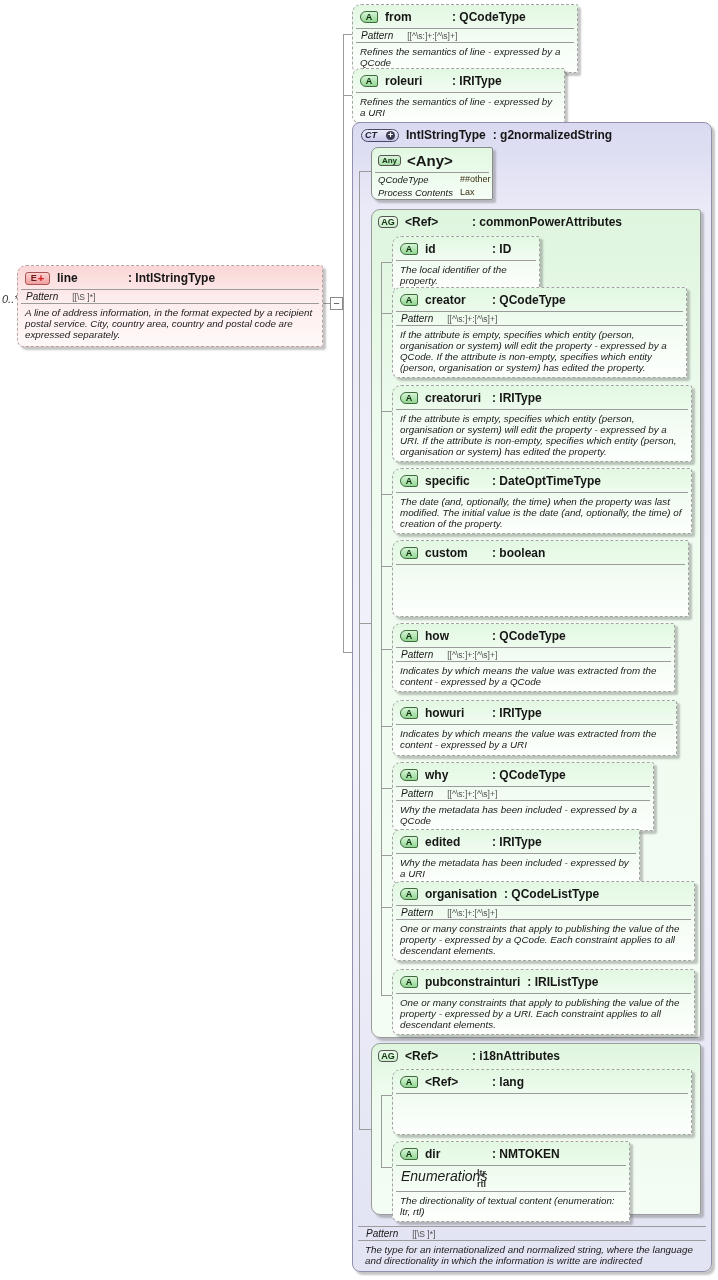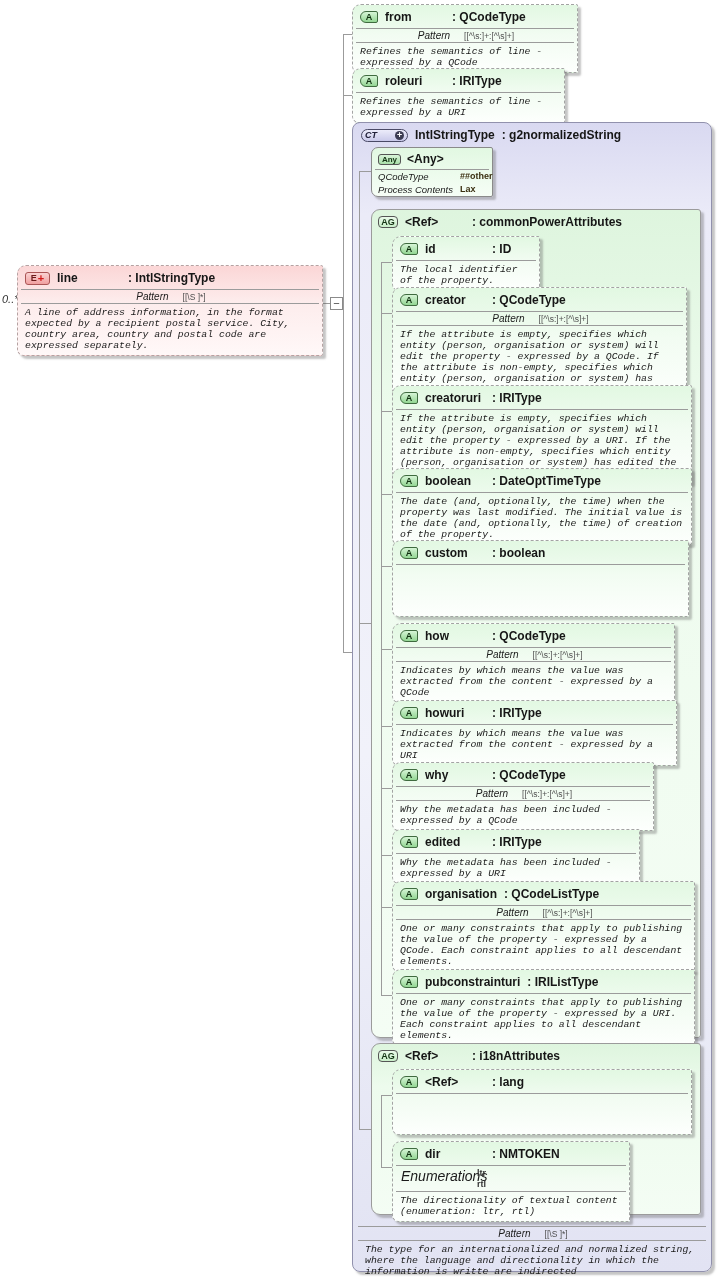--- a/index.html
+++ b/index.html
@@ -16,44 +16,44 @@
   .ct{border:1px solid #9191ad;border-radius:8px;
       background:linear-gradient(180deg,#d9d9f1 0%,#ebebf8 8%,#f1f2fa 55%,#e2e3f3 100%);}
   .ag{border:1px solid #9b9b9b;border-radius:9px 3px 3px 9px;
       background:linear-gradient(180deg,#def5de 0%,#edfbed 25%,#f4fdf4 100%);}
   .anyb{border:1px solid #8a8a8a;border-radius:7px 2px 2px 7px;
         background:linear-gradient(180deg,#e2f8e2,#f6fef6);}
   .head{display:flex;align-items:center;gap:7px;padding:5px 6px 4px 7px;}
   .nm{font-weight:bold;font-size:12px;color:#161616;min-width:60px;white-space:nowrap;}
   .tp{font-weight:bold;font-size:12px;color:#161616;white-space:nowrap;}
   .sep{border-top:1px solid #9b9b9b;margin:0 3px;}
-  .prow{display:flex;gap:14px;padding:1px 6px 1px 8px;align-items:baseline;justify-content:center;}
+  .prow{display:flex;gap:14px;padding:1px 6px 1px 8px;align-items:baseline;}
   .plabel{font-style:italic;font-size:10px;color:#1a1a1a;}
   .pval{font-size:8.5px;color:#4f4f4f;white-space:nowrap;}
-  .doc{font-style:italic;font-size:9.8px;line-height:11px;color:#1a1a1a;padding:3px 7px 4px;font-family:Liberation Mono, monospace;}
+  .doc{font-style:italic;font-size:9.8px;line-height:11px;color:#1a1a1a;padding:3px 7px 4px;}
   
   .badge{display:inline-flex;align-items:center;justify-content:center;font-weight:bold;
          box-sizing:border-box;flex:0 0 auto;}
   .badge-a{width:18px;height:12px;font-size:9px;color:#0e2e0e;border:1px solid #3f6b3f;
            border-radius:6px 2px 2px 6px;background:linear-gradient(180deg,#d6f5d6,#93d693);}
   .badge-e{width:25px;height:13px;font-size:9px;color:#6b1a1a;border:1px solid #aa5555;
            border-radius:3px;background:linear-gradient(180deg,#fad2d2,#f0a0a0);gap:1px;}
   .plus-red{color:#d11c1c;font-size:11px;font-weight:bold;line-height:10px;}
   .badge-ct{min-width:28px;height:13px;font-size:9px;color:#202038;border:1px solid #4a4a66;
-            border-radius:7px;background:linear-gradient(180deg,#ececfa,#c9c9ea);padding:0 3px;gap:18px;font-style:italic;}
+            border-radius:7px;background:linear-gradient(180deg,#ececfa,#c9c9ea);padding:0 3px;gap:9px;font-style:italic;}
   .plus-dark{display:inline-block;width:9px;height:9px;border-radius:50%;background:#3c3c52;
              color:#fff;font-size:9px;line-height:8px;text-align:center;font-weight:bold;}
   .badge-ag{width:20px;height:12px;font-size:9px;color:#133313;border:1px solid #555;
             border-radius:4px;background:linear-gradient(180deg,#eafaea,#c9eec9);}
   .badge-any{min-width:23px;height:11px;font-size:8px;color:#133313;border:1px solid #555;
              border-radius:3px;background:linear-gradient(180deg,#d9f4d9,#a8dfa8);padding:0 2px;}
   
   .anyrow{display:flex;padding:1px 6px;}
   .anylabel{font-style:italic;font-size:9.5px;color:#1a1a1a;width:82px;flex:0 0 auto;}
-  .anyval{font-size:9px;font-weight:bold;color:#3a2f10;}
+  .anyval{font-size:9px;font-weight:normal;color:#3a2f10;}
   
   .enumrow{display:flex;padding:2px 6px 1px 8px;}
   .enumlabel{font-style:italic;font-size:14px;color:#1a1a1a;width:76px;flex:0 0 auto;text-align:right;}
   .enumvals{font-size:9px;font-weight:bold;color:#333;line-height:11px;}
   .card{position:absolute;left:2px;top:293px;font-style:italic;font-size:11px;color:#333;}
   .minusbox{position:absolute;left:330px;top:297px;width:13px;height:13px;border:1px solid #8a8a8a;
             background:#fff;font-size:11px;line-height:11px;text-align:center;color:#444;
             box-sizing:border-box;cursor:pointer;}
   .ctbottom{position:absolute;left:5px;right:5px;top:1103px;}
 </style>
@@ -126,21 +126,21 @@
     </div>
 
     <div class="ln" style="left:6px;top:48px;width:1px;height:958px"></div>
     <div class="ln" style="left:6px;top:48px;width:12px;height:1px"></div>
     <div class="ln" style="left:6px;top:500px;width:12px;height:1px"></div>
     <div class="ln" style="left:6px;top:1006px;width:12px;height:1px"></div>
 
     <div class="box anyb shadow" style="left:18px;top:24px;width:122px;min-height:50px">
       <div class="head" style="gap:6px;padding:4px 6px 3px">
         <span class="badge badge-any">Any</span>
-        <span class="nm" style="min-width:0;font-size:12px">&lt;Any&gt;</span>
+        <span class="nm" style="min-width:0;font-size:15px">&lt;Any&gt;</span>
       </div>
       <div class="sep"></div>
       <div class="anyrow">
         <span class="anylabel">QCodeType</span>
         <span class="anyval">##other</span>
       </div>
       <div class="anyrow">
         <span class="anylabel">Process Contents</span>
         <span class="anyval">Lax</span>
       </div>
@@ -197,21 +197,21 @@
           <span class="nm">creatoruri</span>
           <span class="tp">: IRIType</span>
         </div>
         <div class="sep"></div>
         <div class="doc">If the attribute is empty, specifies which entity (person, organisation or system) will edit the property - expressed by a URI. If the attribute is non-empty, specifies which entity (person, organisation or system) has edited the property.</div>
       </div>
 
       <div class="box attr shadow" style="left:20px;top:258px;width:300px;min-height:63px">
         <div class="head">
           <span class="badge badge-a">A</span>
-          <span class="nm">boolean</span>
+          <span class="nm">specific</span>
           <span class="tp">: DateOptTimeType</span>
         </div>
         <div class="sep"></div>
         <div class="doc">The date (and, optionally, the time) when the property was last modified. The initial value is the date (and, optionally, the time) of creation of the property.</div>
       </div>
 
       <div class="box attr shadow" style="left:20px;top:330px;width:297px;min-height:77px">
         <div class="head">
           <span class="badge badge-a">A</span>
           <span class="nm">custom</span>

